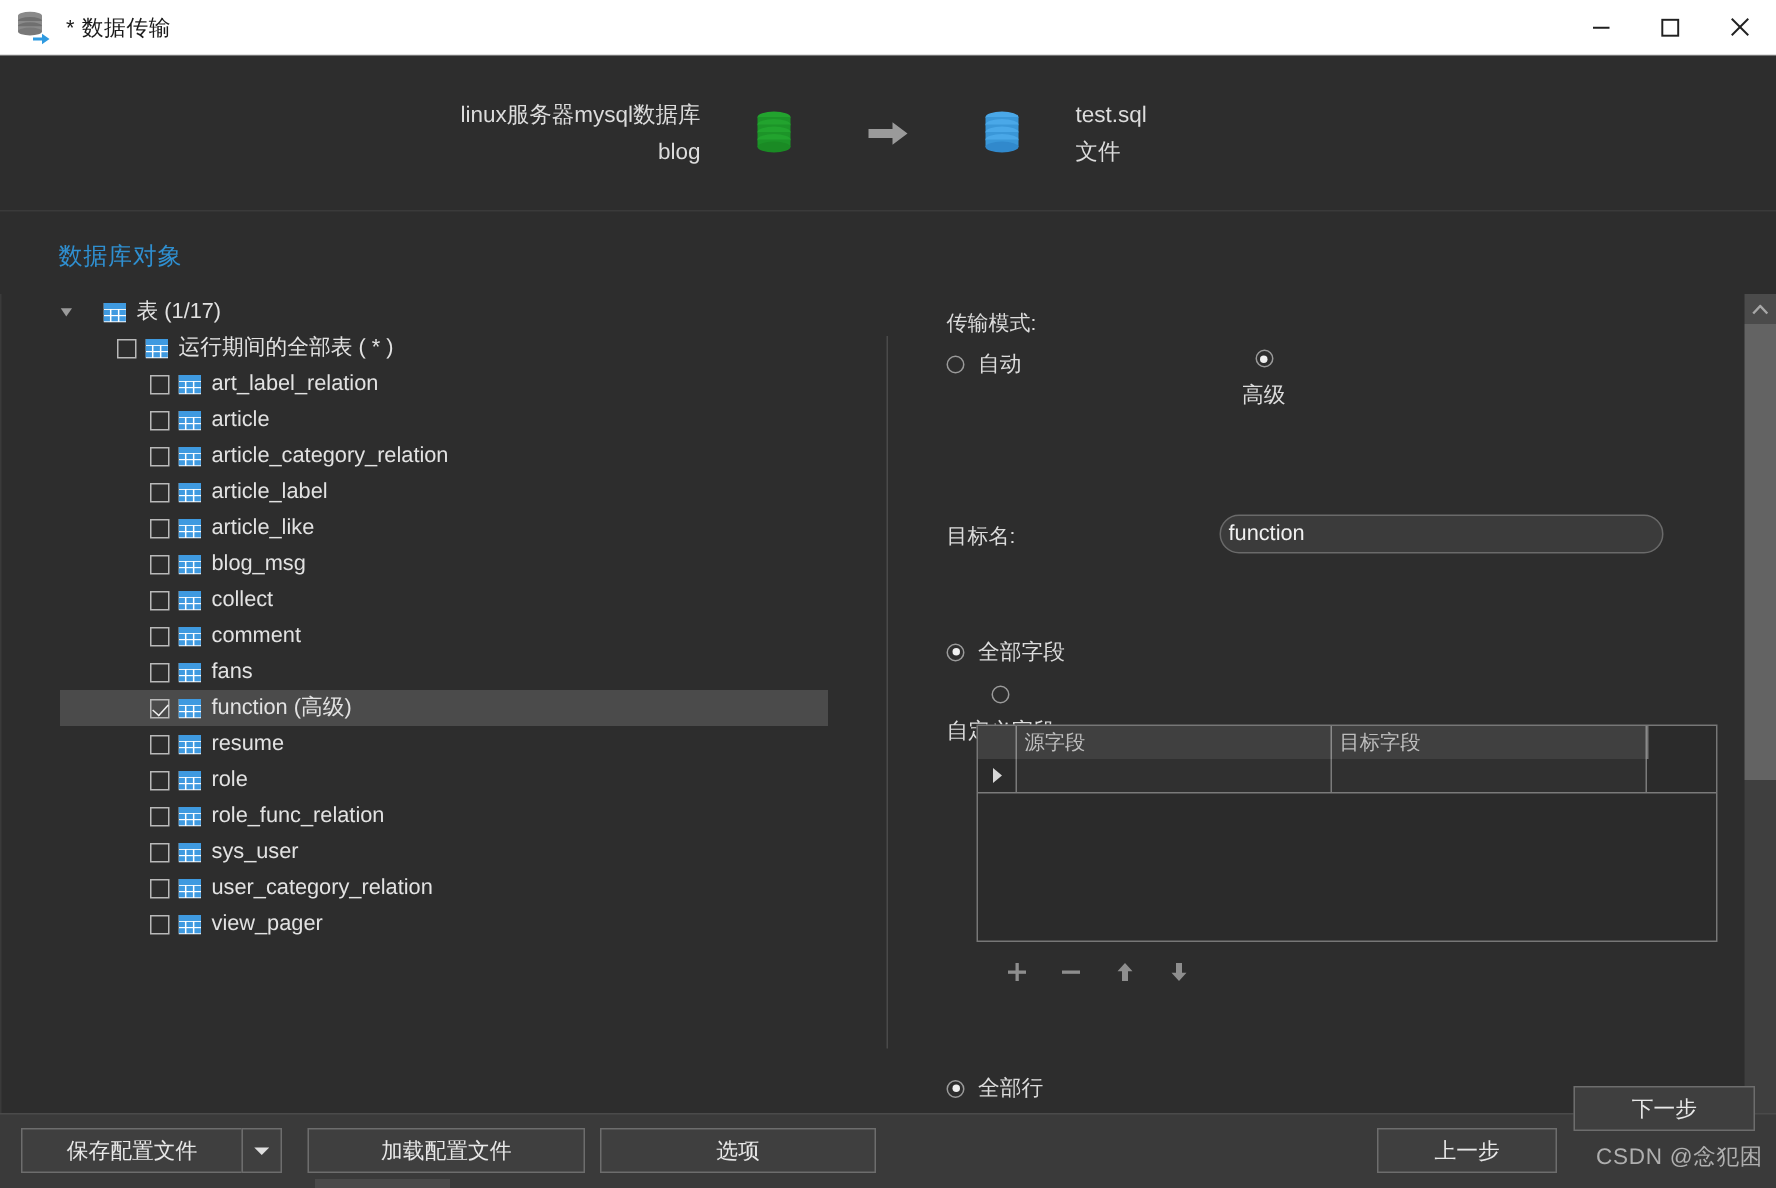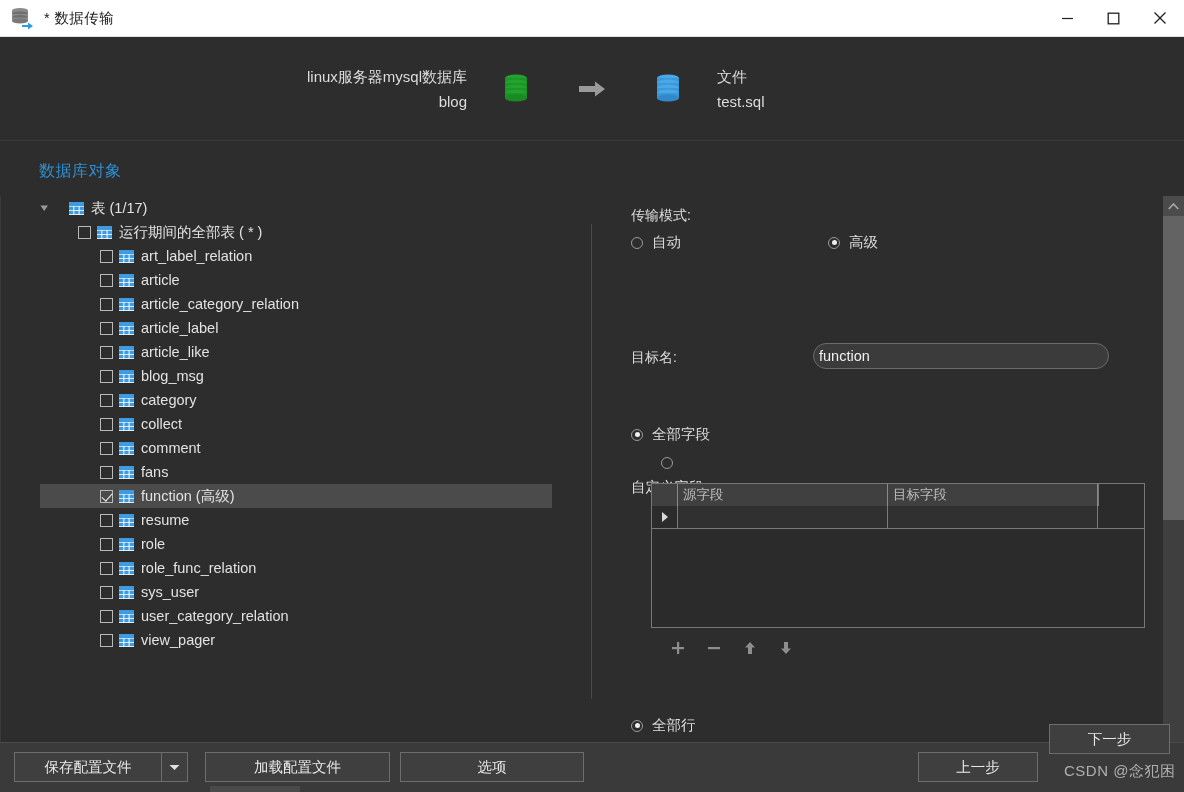--- a/index.html
+++ b/index.html
@@ -230,22 +230,22 @@
           <ellipse cx="17" cy="14" rx="11" ry="3.6" fill="#4aa8e8"></ellipse>
           <rect x="6" y="14" width="22" height="5" fill="#3a97d8"></rect>
           <ellipse cx="17" cy="19" rx="11" ry="3.6" fill="#4aa8e8"></ellipse>
           <rect x="6" y="19" width="22" height="5" fill="#3a97d8"></rect>
           <ellipse cx="17" cy="24" rx="11" ry="3.6" fill="#4aa8e8"></ellipse>
           <rect x="6" y="24" width="22" height="5" fill="#3a97d8"></rect>
           <ellipse cx="17" cy="29" rx="11" ry="3.6" fill="#3189cc"></ellipse>
         </svg>
       </div>
       <div>
+        <div class="flow-label-left">test.sql</div>
         <div class="flow-label-left">文件</div>
-        <div class="flow-label-left">test.sql</div>
       </div>
     </div>
   </div>
 
   <div class="section-title">数据库对象</div>
 
   <div class="body-area">
     <div class="left-edge"></div>
     <div class="divider-v"></div>
 
@@ -389,36 +389,20 @@
           <span class="tbl-ico"><svg width="15" height="13" viewBox="0 0 15 13">
               <rect x="0" y="0" width="15" height="13" fill="#ffffff"></rect>
               <rect x="0" y="0" width="15" height="4" fill="#3f9ae0"></rect>
               <rect x="0" y="4.6" width="4.3" height="3.4" fill="#3f9ae0"></rect>
               <rect x="5.3" y="4.6" width="4.3" height="3.4" fill="#3f9ae0"></rect>
               <rect x="10.6" y="4.6" width="4.3" height="3.4" fill="#3f9ae0"></rect>
               <rect x="0" y="8.8" width="4.3" height="3.4" fill="#3f9ae0"></rect>
               <rect x="5.3" y="8.8" width="4.3" height="3.4" fill="#3f9ae0"></rect>
               <rect x="10.6" y="8.8" width="4.3" height="3.4" fill="#3f9ae0"></rect>
             </svg></span>
-          <span class="tlabel">category</span>
-        </div>
-        <div class="trow">
-          <span style="display:inline-block;width:88px;flex:none"></span>
-          <span class="tri"></span>
-          <span class="cbox"></span>
-          <span class="tbl-ico"><svg width="15" height="13" viewBox="0 0 15 13">
-              <rect x="0" y="0" width="15" height="13" fill="#ffffff"></rect>
-              <rect x="0" y="0" width="15" height="4" fill="#3f9ae0"></rect>
-              <rect x="0" y="4.6" width="4.3" height="3.4" fill="#3f9ae0"></rect>
-              <rect x="5.3" y="4.6" width="4.3" height="3.4" fill="#3f9ae0"></rect>
-              <rect x="10.6" y="4.6" width="4.3" height="3.4" fill="#3f9ae0"></rect>
-              <rect x="0" y="8.8" width="4.3" height="3.4" fill="#3f9ae0"></rect>
-              <rect x="5.3" y="8.8" width="4.3" height="3.4" fill="#3f9ae0"></rect>
-              <rect x="10.6" y="8.8" width="4.3" height="3.4" fill="#3f9ae0"></rect>
-            </svg></span>
           <span class="tlabel">collect</span>
         </div>
         <div class="trow">
           <span style="display:inline-block;width:88px;flex:none"></span>
           <span class="tri"></span>
           <span class="cbox"></span>
           <span class="tbl-ico"><svg width="15" height="13" viewBox="0 0 15 13">
               <rect x="0" y="0" width="15" height="13" fill="#ffffff"></rect>
               <rect x="0" y="0" width="15" height="4" fill="#3f9ae0"></rect>
               <rect x="0" y="4.6" width="4.3" height="3.4" fill="#3f9ae0"></rect>
@@ -560,21 +544,21 @@
         </div>
       </div>
 
     <div class="rpane">
       <div class="rlabel" style="position:absolute;left:0;top:11px;">传输模式:</div>
 
       <div class="radio-row" style="position:absolute;left:0px;top:37px;">
         <span class="radio"></span>
         <span class="rlabel">自动</span>
       </div>
-      <div class="radio-row" style="position:absolute;left:197px;top:37px;">
+      <div class="radio-row" style="position:absolute;left:197px;top:37px;flex-direction:column;">
         <span class="radio on"></span>
         <span class="rlabel">高级</span>
       </div>
 
       <div class="rlabel" style="position:absolute;left:0;top:153px;">目标名:</div>
       <input class="txtinput" style="position: absolute; left: 182px; top: 147px; border-radius: 13px;" value="function">
 
       <div class="radio-row" style="position:absolute;left:0px;top:229px;">
         <span class="radio on"></span>
         <span class="rlabel">全部字段</span>

